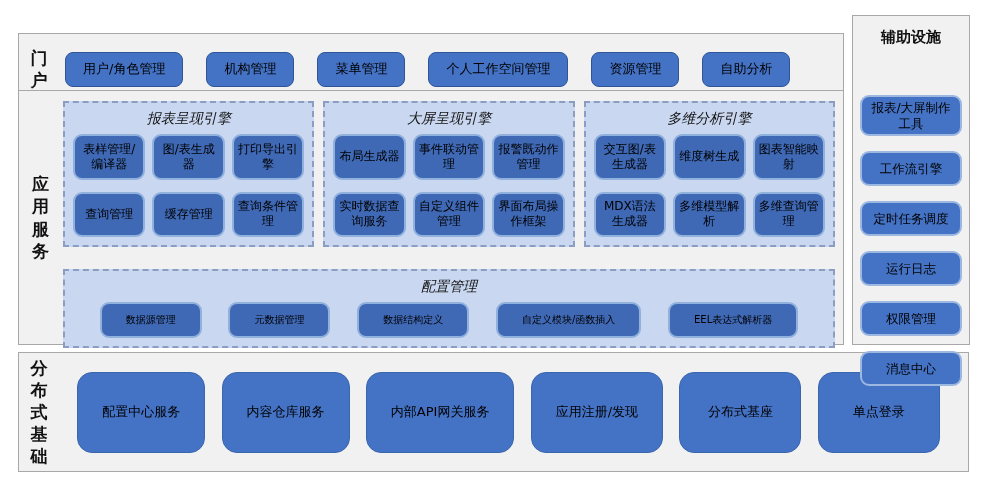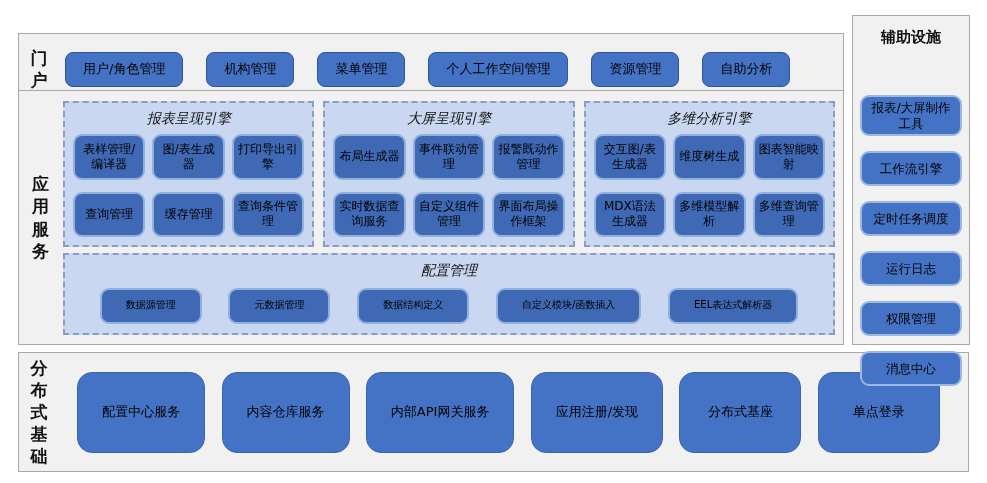--- a/index.html
+++ b/index.html
@@ -36,21 +36,21 @@
     background:#c9d7f0; border:2px dashed #8b9dc0; box-sizing:border-box; flex:1;
     display:flex; flex-direction:column; padding:4px 8px 8px 8px;
   }
   .group-title { text-align:center; font-size:14px; color:#111; padding:3px 0 6px 0; flex:0 0 auto;font-style:italic; }
   .engine-grid { display:grid; grid-template-columns:repeat(3,1fr); gap:12px 7px; flex:1; }
   .engine-btn {
     background:#3f68b5; border:2px solid #91b1dd; border-radius:9px;
     font-size:12px; padding:2px 3px; min-height:44px;
   }
 
-  .config-group { margin-top:6px; flex:1; }
+  .config-group { margin-top:22px; flex:1; }
   .config-row { display:flex; justify-content:space-evenly; align-items:center; flex:1; }
   .config-btn {
     background:#3f68b5; border:2px solid #91b1dd; border-radius:9px;
     font-size:10px; height:36px; padding:16px 24px;
   }
 
   
   .dist-row { display:flex; flex:1; justify-content:space-evenly; align-items:flex-start; padding:0 12px; }
   .dist-btn { height:81px; padding:0 24px; min-width:122px; border:1px solid #3a66ad; border-radius:15px; font-size:13px; }
 

